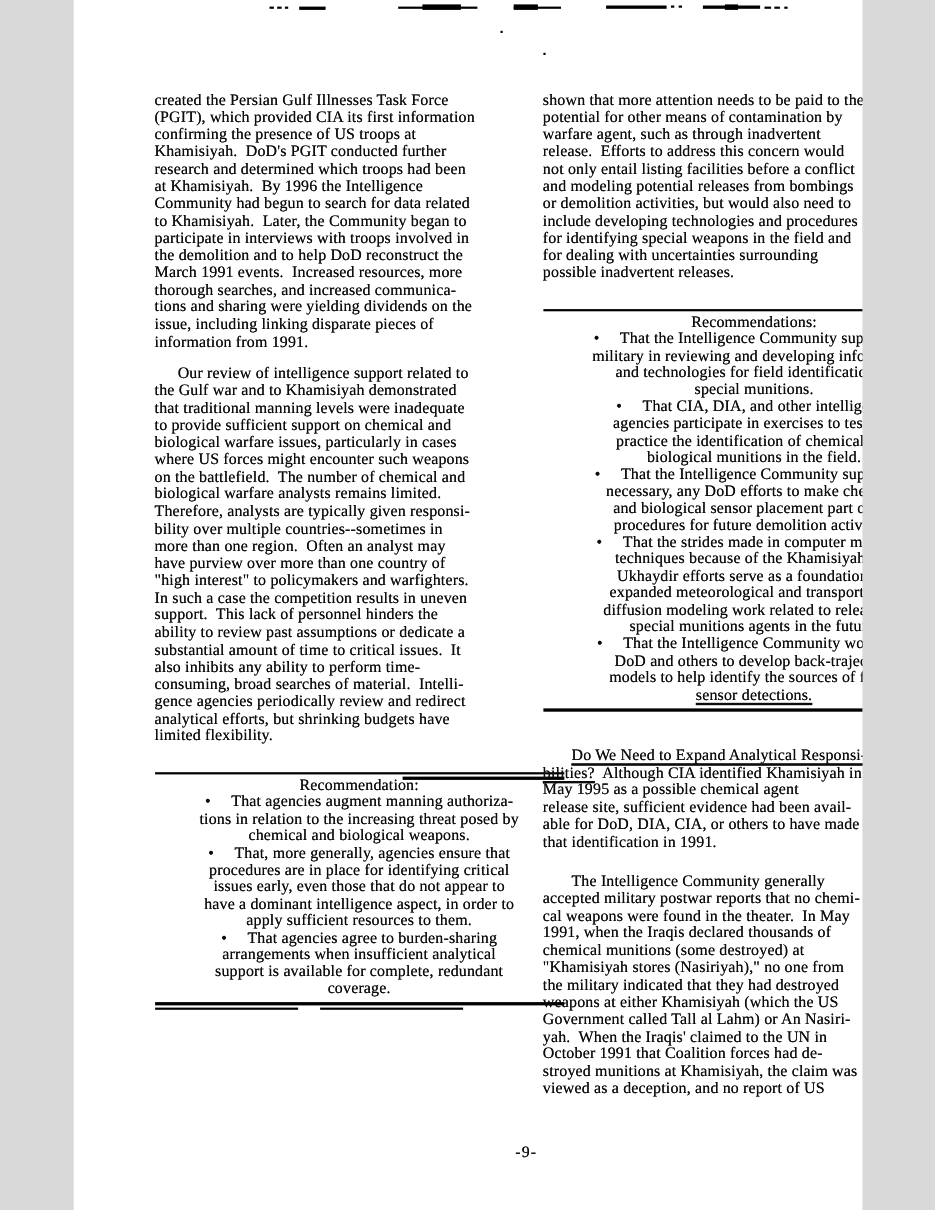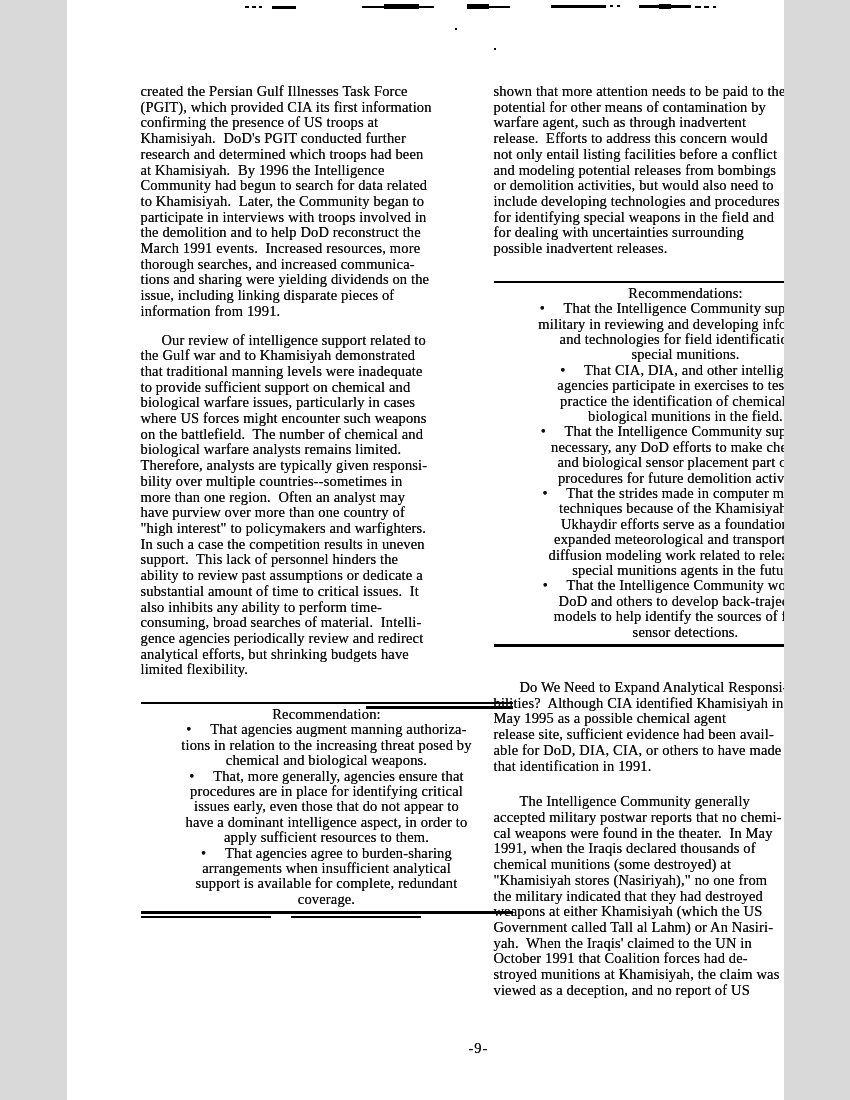--- a/index.html
+++ b/index.html
@@ -46,20 +46,21 @@
     width:147px; height:3px; background:#000;
   }
   
   .recbox-left::after {
     content:""; position:absolute; bottom:-7px; left:0;
     width:130px; height:2px; background:#000;
     box-shadow:150px 0 0 0 #000;
   }
 
   .u {
+    text-decoration:underline;
     text-decoration-thickness:1.5px;
     text-underline-offset:2.5px;
   }
 
   .footer {
     position:absolute; left:402px; top:1040px;
     font-size:14.5px; letter-spacing:1px;
     text-shadow:0 0 0.5px rgba(0,0,0,0.85);
   }
 

